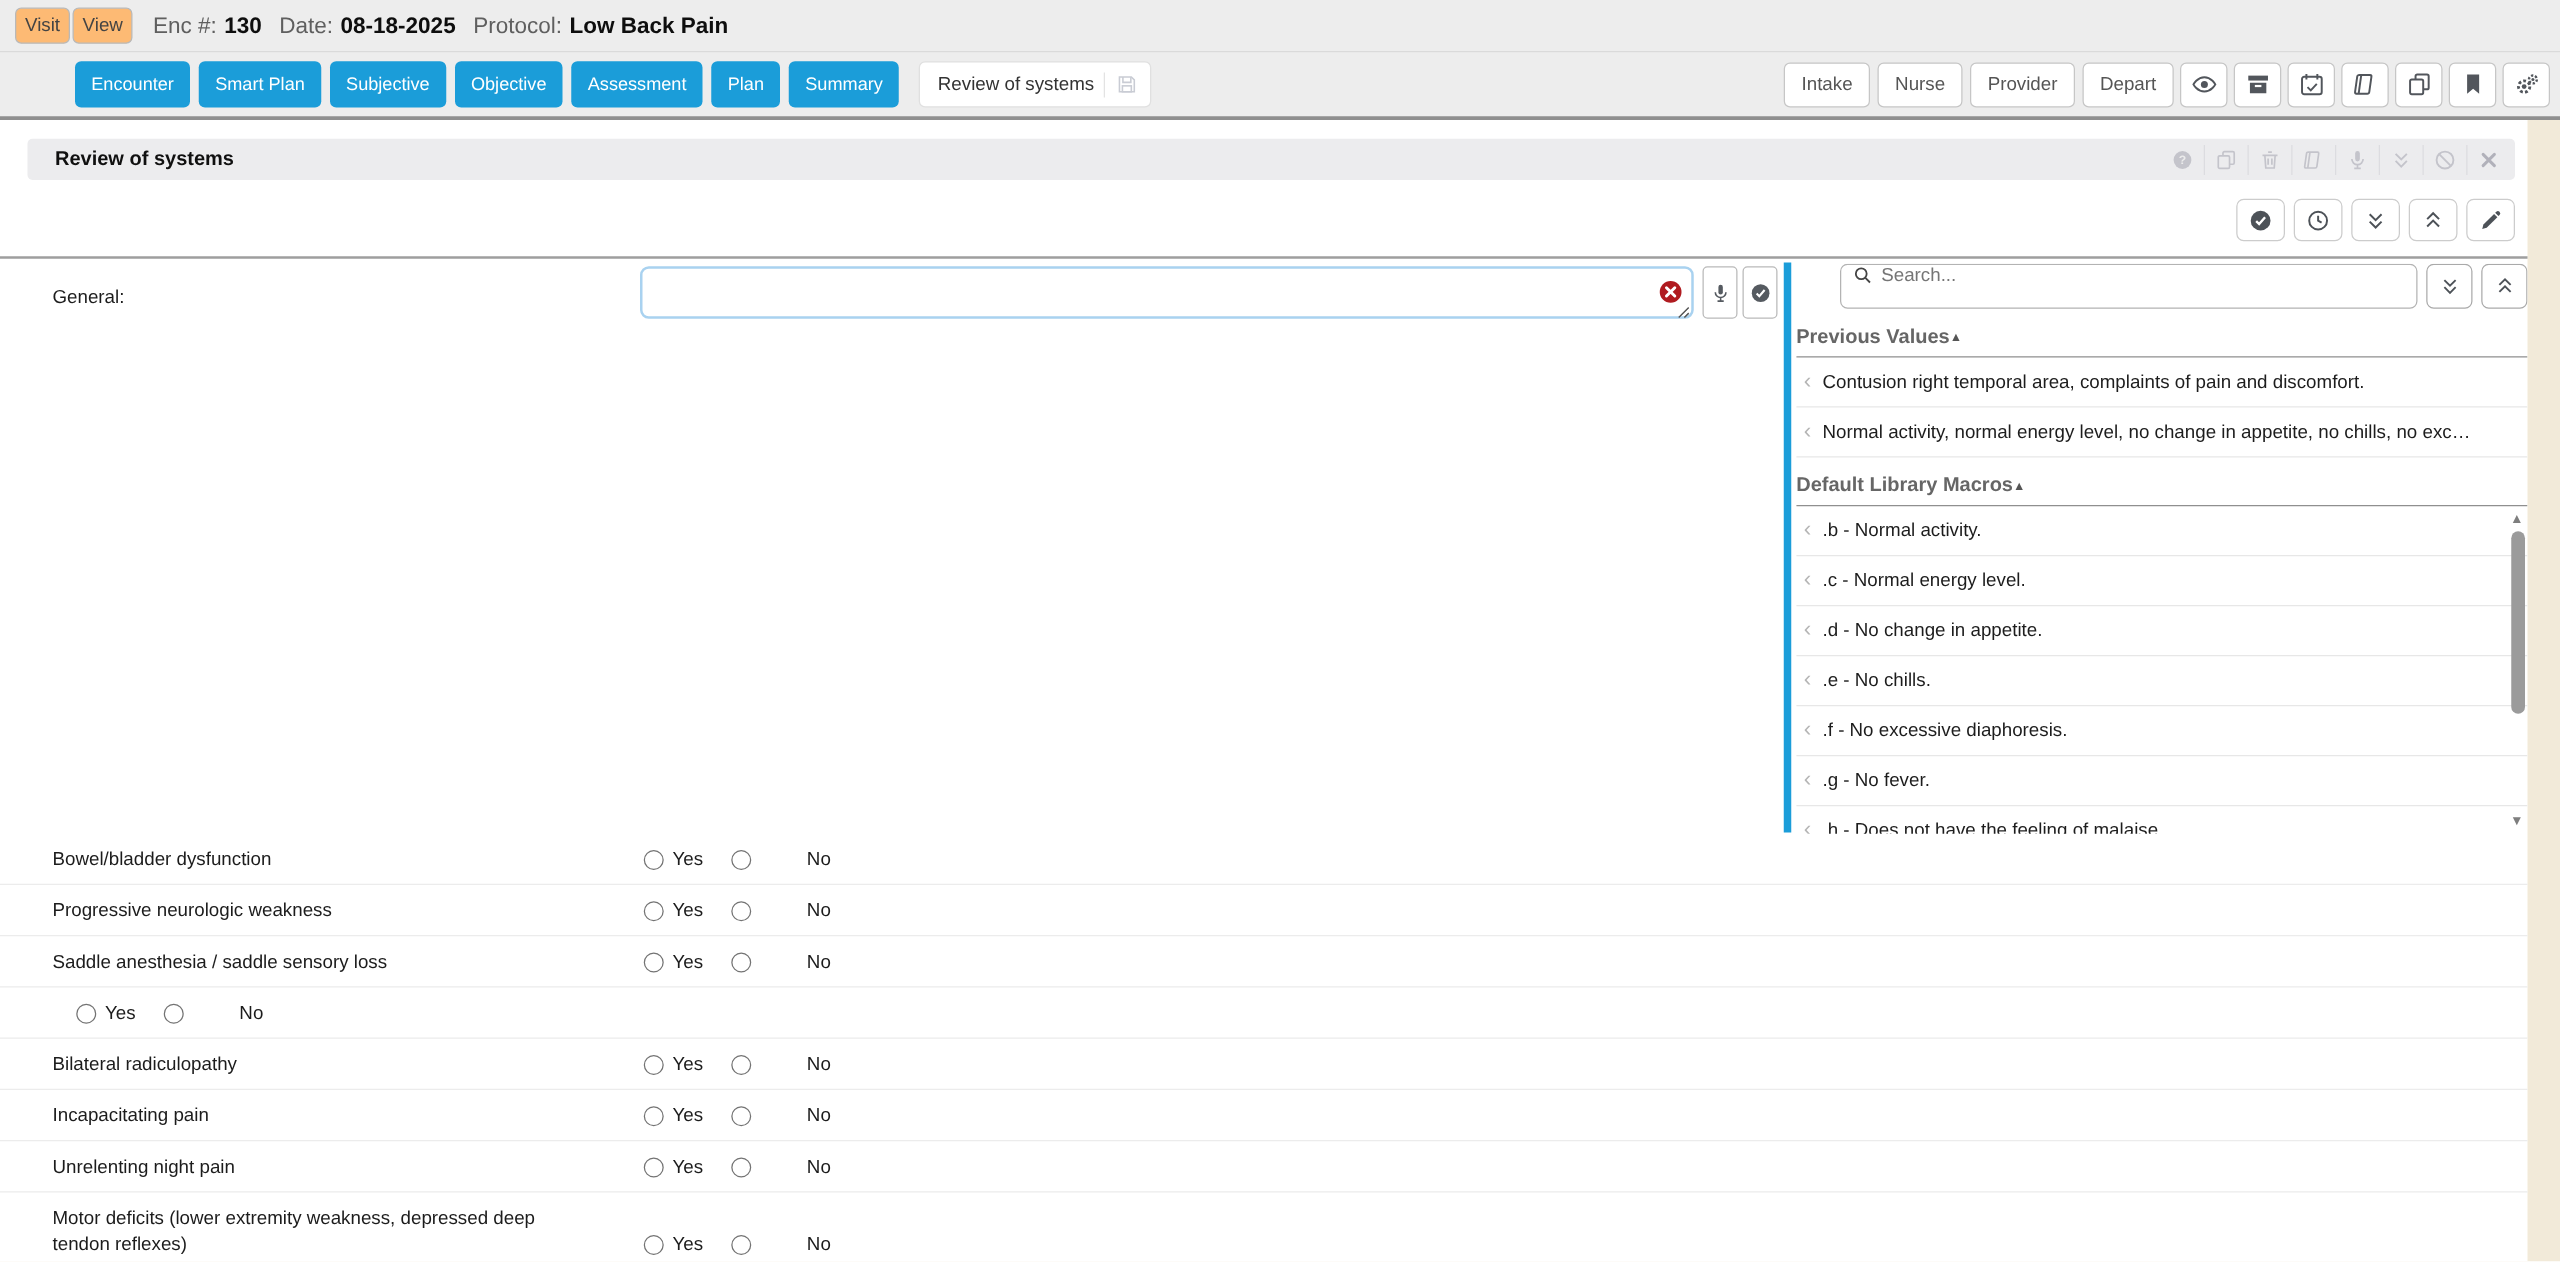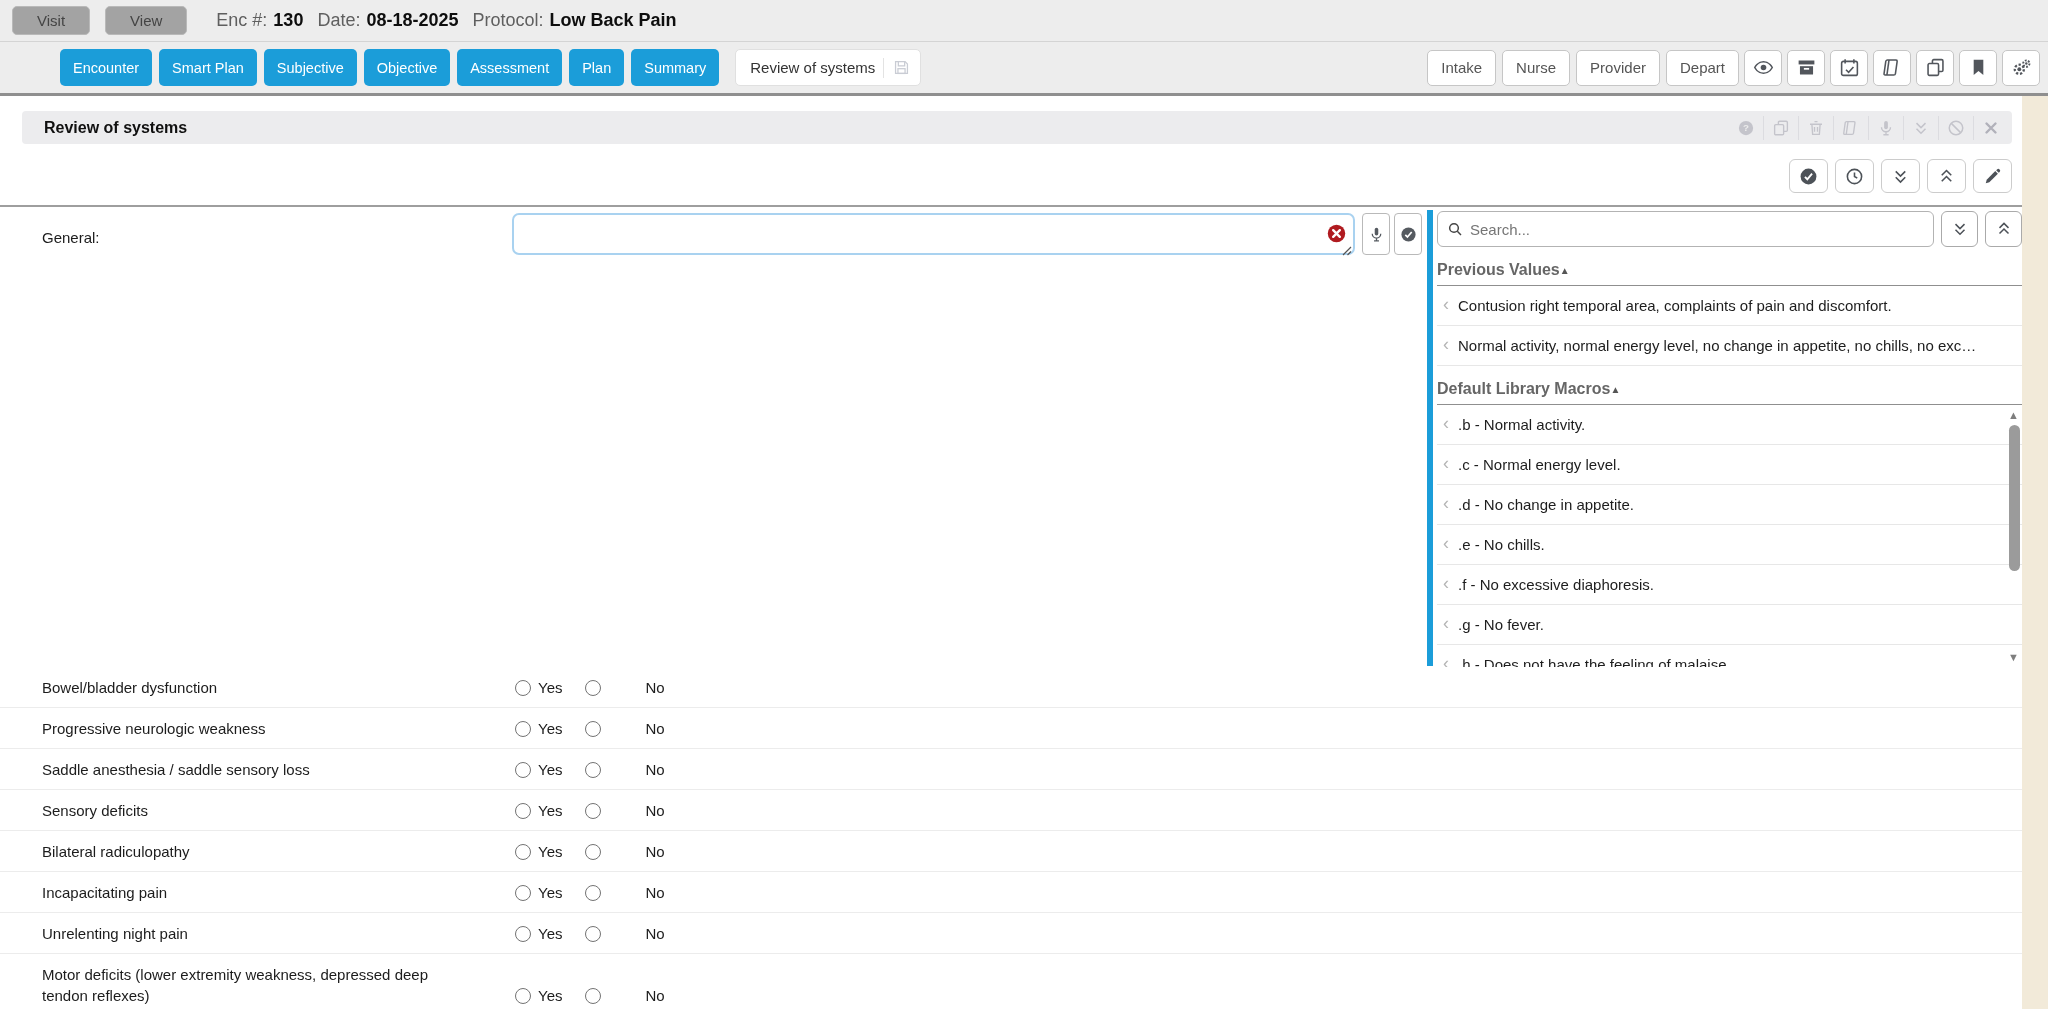--- a/index.html
+++ b/index.html
@@ -3,22 +3,22 @@
 <meta charset="utf-8">
 <style>
   * { margin:0; padding:0; box-sizing:border-box; }
   html,body { background:#f2ead9; }
   body, button, input, textarea { font-family:"Liberation Sans","DejaVu Sans",sans-serif; }
   .app { width:2048px; height:1012px; position:relative; overflow:hidden; background:#fff; }
 
   
   .top-bar { height:42px; background:#ededed; border-bottom:1px solid #d4d4d4;
              display:flex; align-items:center; padding-left:12px; }
-  .tb-btn { height:29px; padding:0 24px; background:#a3a3a3; border:1px solid #b9b9b9;
-            border-radius:5px; color:#444; font-size:15px; margin-right:15px; cursor:pointer; }
+  .tb-btn { height:29px; padding:0 7px; background:#fdba74; border:1px solid #b9b9b9;
+            border-radius:5px; color:#444; font-size:15px; margin-right:2px; cursor:pointer; }
   .meta { margin-left:14px; font-size:18px; color:#5f5f5f; white-space:nowrap;text-align:right; }
   .mv { color:#0e0e0e; font-weight:bold; margin-left:6px; }
 
   
   .tab-bar { height:54px; background:#ededed; border-bottom:3px solid #8f8f8f;
              display:flex; align-items:center; padding:0 8px 0 12px; }
   .tabs { display:flex; gap:7px;margin-left:48px; }
   .tab { height:37px; background:#1b9dd9; color:#fff; border:none; border-radius:5px;
          padding:0 13px; font-size:14.5px; cursor:pointer; white-space:nowrap; }
   .active-tab { height:37px; background:#fff; border:1px solid #e0e0e0; border-radius:5px;
@@ -68,21 +68,21 @@
               display:flex; align-items:center; justify-content:center; cursor:pointer; }
   .side-btn svg { width:17px; height:17px; }
   .mic-btn { left:1362px; }
   .ok-btn { left:1394px; }
   .blue-bar { position:absolute; left:1427px; top:3px; width:6px; height:456px; background:#1b9dd9; }
 
   
   .sidebar { position:absolute; left:1437px; top:4px; width:585px; height:456px; overflow:hidden; }
   .search-row { display:flex; gap:7px; height:36px; }
   .search-box { flex:1; border:1px solid #b3b3b3; border-radius:6px; display:flex;
-                align-items:center; padding-left:9px; background:#fff; }
+                align-items:flex-start; padding-left:9px; background:#fff;margin-left:35px; }
   .s-icon { color:#444; display:flex; margin-right:7px; }
   .s-icon svg { width:16px; height:16px; }
   .s-input { border:none; outline:none; flex:1; font-size:15px; color:#222; background:transparent; }
   .s-input::placeholder { color:#757575; }
   .sb-btn { width:37px; height:36px; background:#fff; border:1px solid #aaa; border-radius:6px;
             color:#4d5258; display:flex; align-items:center; justify-content:center; cursor:pointer; }
   .sb-btn svg { width:18px; height:18px; }
   .section-header { margin-top:9px; padding:5px 4px 6px 0; border-bottom:1px solid #8f8f8f;
                     color:#666; font-weight:bold; font-size:16px; display:flex;
                     align-items:center; cursor:pointer; }
@@ -454,21 +454,20 @@
               <span class="radio"></span>
               <span>Yes</span>
             </label>
             <label class="rg rg-no">
               <span class="radio"></span>
               <span>No</span>
             </label>
           </div>
 
           <div class="q-row">
-            <div class="q-label">Sensory deficits</div>
             <label class="rg">
               <span class="radio"></span>
               <span>Yes</span>
             </label>
             <label class="rg rg-no">
               <span class="radio"></span>
               <span>No</span>
             </label>
           </div>
 

